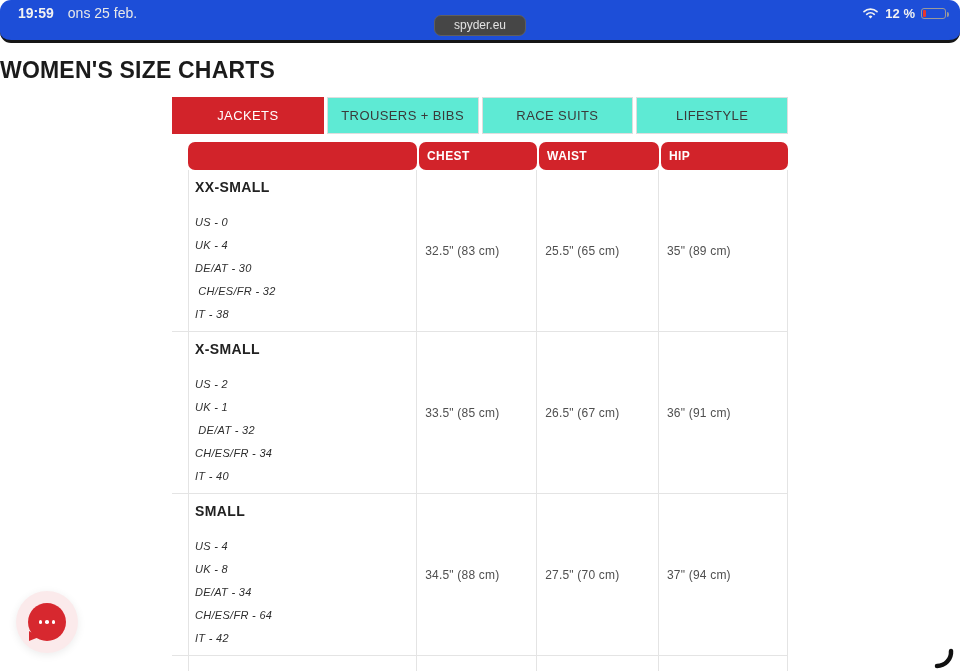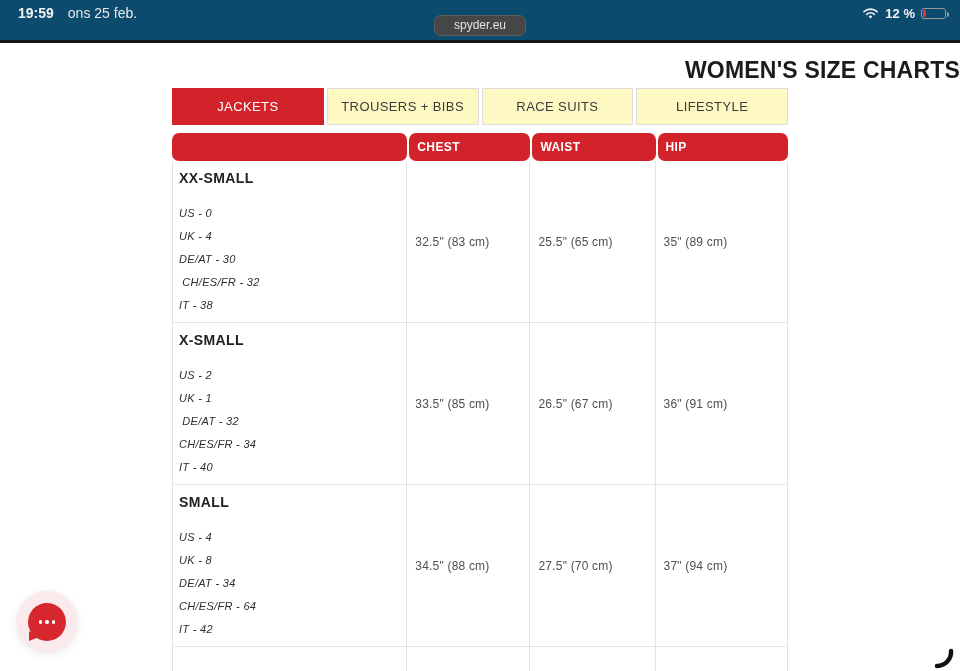--- a/index.html
+++ b/index.html
@@ -6,22 +6,23 @@
   html, body {
     width: 960px; height: 671px; overflow: hidden;
     background: #ffffff;
     font-family: "Liberation Sans", sans-serif;
   }
 
   
   .statusbar {
     position: relative;
     height: 43px;
-    background: #0c4a6e;
+    background: #1d4ed8;
     border-bottom: 3px solid #161616;
+    border-radius: 11px;
   }
   .sb-left {
     position: absolute; top: 5px; left: 18px;
     color: #f2f2f2; font-size: 14px; font-weight: 600;
     display: flex; gap: 14px; align-items: baseline;
   }
   .sb-date { font-weight: 400; color: #e8e8e8; }
   .sb-right {
     position: absolute; top: 6px; right: 14px;
     display: flex; align-items: center; gap: 6px;
@@ -46,50 +47,50 @@
     position: absolute; left: 50%; transform: translateX(-50%);
     bottom: 4px;
     background: #464646; border: 1px solid #5f5f5f;
     border-radius: 7px;
     color: #e3e3e3; font-size: 12px;
     padding: 2px 19px 3px;
   }
 
   
   .page-title {
-    text-align: right;
+    text-align: left;
     margin-top: 14px;
     font-size: 23px; font-weight: 700;
     color: #1b1b1b; letter-spacing: 0.2px;
   }
   .content { width: 616px; margin: 0 auto; }
 
-  .tabs { display: flex; gap: 3px; margin-top: 4px; height: 37px; }
+  .tabs { display: flex; gap: 3px; margin-top: 13px; height: 37px; }
   .tab {
     flex: 1; display: flex; align-items: center; justify-content: center;
-    background: #fef9c3; border: 1px solid #dedede;
+    background: #5eead4; border: 1px solid #dedede;
     font-size: 13px; color: #3a3a3a; letter-spacing: 0.4px;
     cursor: pointer; white-space: nowrap;
   }
   .tab.active {
     background: #d2232a; border-color: #d2232a; color: #ffffff;
   }
 
   
   .size-table { margin-top: 8px; }
   .thead { display: flex; height: 28px; background: #ffffff; }
   .th {
     background: #d2232a; color: #ffffff;
     font-size: 12px; font-weight: 700; letter-spacing: 0.4px;
     display: flex; align-items: center;
     padding-left: 8px;
     border-radius: 7px;
   }
   .th + .th { margin-left: 2px; }
-  .c1 { width: 38.2%; }
+  .c1 { width: 38.2%; margin-left: 16px; }
   .c2 { width: 20.0%; }
   .c3 { width: 20.3%; }
   .c4 { width: 21.5%; }
   .thead .c2, .thead .c3 { width: calc(20.0% - 2px); }
   .thead .c3 { width: calc(20.3% - 2px); }
   .thead .c4 { width: calc(21.5% - 2px); }
 
   .trow { display: flex; height: 162px; border-bottom: 1px solid #e4e4e4; }
   .td {
     border-right: 1px solid #e4e4e4;

